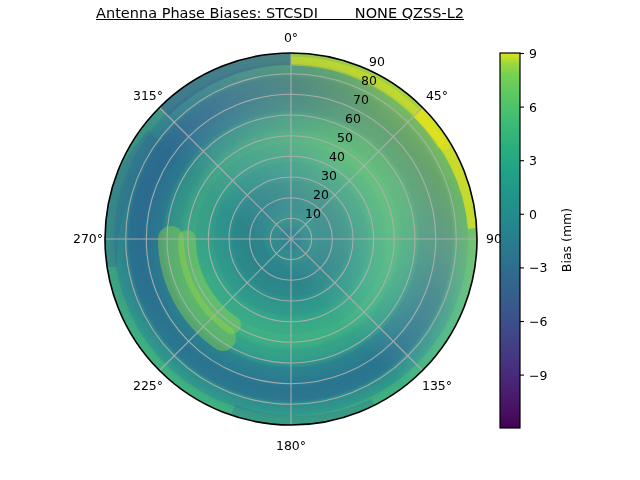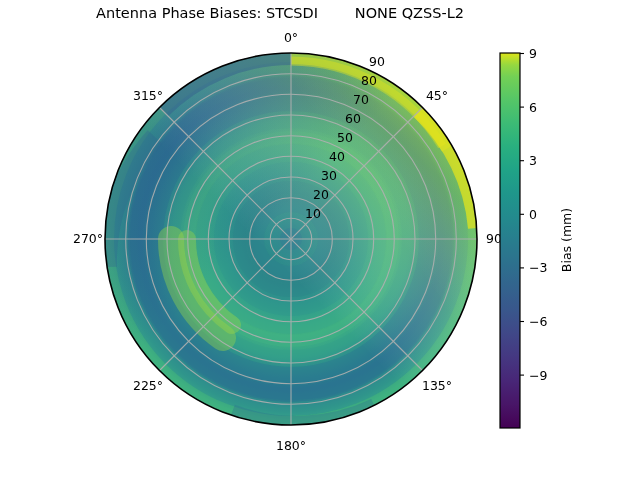--- a/index.html
+++ b/index.html
@@ -12,20 +12,21 @@
   }
   #figure{position:absolute;left:0;top:0;width:640px;height:480px;}
   .fig-title{
     position:absolute;
     left:0;top:5px;width:560px;
     text-align:center;
     font-size:14.5px;
     color:#000000;
     white-space:pre;
     letter-spacing:0px;
+    text-decoration:underline;
   }
   svg{display:block;position:absolute;left:0;top:0;}
   .tick-lbl{font-family:"DejaVu Sans", sans-serif;font-size:12.5px;fill:#000000;}
   .r-lbl{font-family:"DejaVu Sans", sans-serif;font-size:12.5px;fill:#000000;}
   .cb-lbl{font-family:"DejaVu Sans", sans-serif;font-size:12.5px;fill:#000000;}
   .cb-axis-title{font-family:"DejaVu Sans", sans-serif;font-size:12.5px;fill:#000000;}
 </style>
 </head>
 <body>
 

